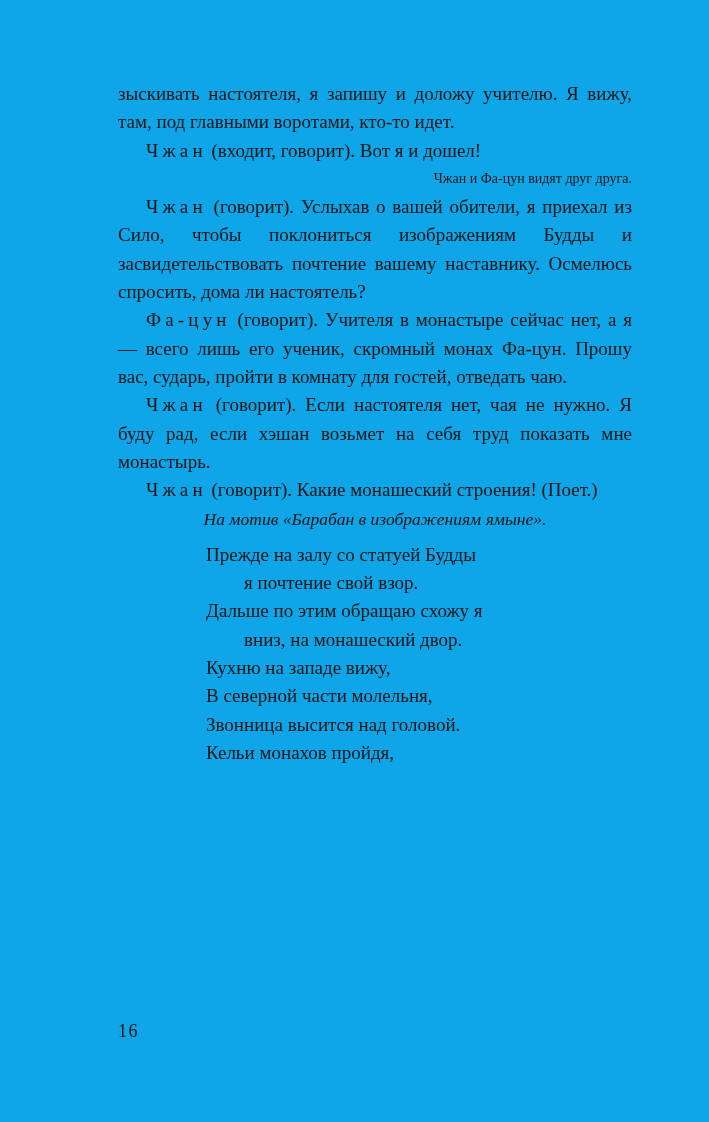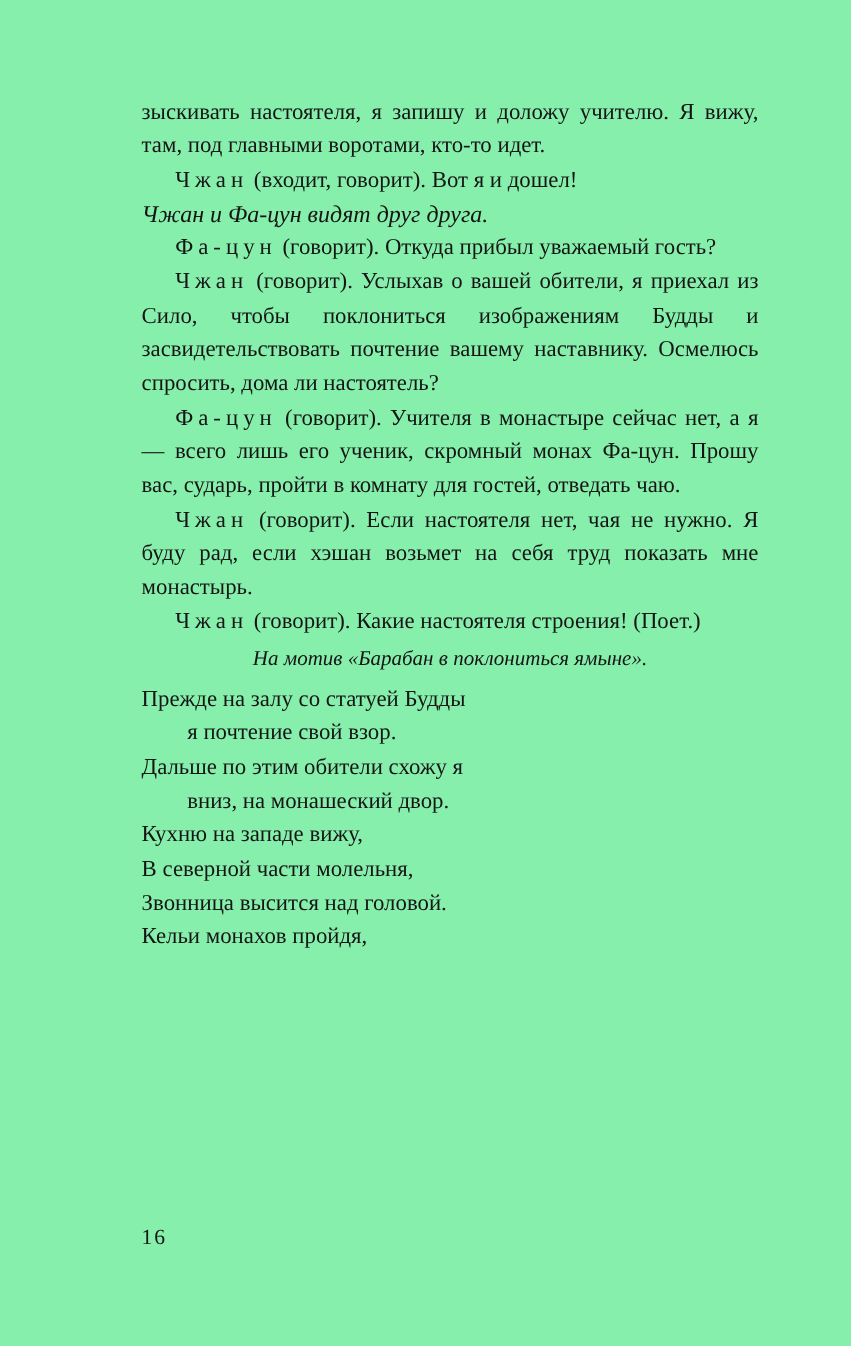--- a/index.html
+++ b/index.html
@@ -12,81 +12,80 @@
     background: #ffffff;
     font-family: "Liberation Serif", "DejaVu Serif", serif;
     color: #151515;
     -webkit-font-smoothing: antialiased;
   }
   .page {
     position: relative;
     width: 709px;
     height: 1122px;
     overflow: hidden;
-    background: #86efac;
+    background: #0ea5e9;
   }
   .text-block {
     position: absolute;
     left: 118px;
     top: 80px;
     width: 514px;
     font-size: 19px;
     line-height: 28.3px;
     text-align: justify;
   }
   p { margin: 0; }
   p.para.indent { text-indent: 28px; }
   .seg-name { letter-spacing: 0.22em; }
   .seg-dir {
     letter-spacing: normal;
   }
   p.center {
-    text-align: left;
+    text-align: right;
     text-indent: 0;
-    font-size: 20px;
-    font-style: italic;
+    font-size: 14px;
   }
   p.motif {
     text-align: center;
     text-indent: 0;
     font-style: italic;
     font-size: 17.5px;
     margin: 1px 0 7px 0;
   }
   .verse {
+    margin-left: 88px;
     text-align: left;
   }
   .verse-line { white-space: nowrap; }
   .verse-line.vindent { padding-left: 38px; }
   .page-number {
     position: absolute;
     left: 118px;
     bottom: 80px;
     font-size: 18px;
     letter-spacing: 1.5px;
   }
 </style>
 </head>
 <body style="background: rgb(255, 255, 255); color: rgb(21, 21, 21);">
 
 <div class="page">
   <div class="text-block" id="content">
       <p class="para"><span class="seg-text">зыскивать настоятеля, я запишу и доложу учителю. Я вижу, там, под главными воротами, кто-то идет.</span></p>
       <p class="para indent"><span class="seg-name">Чжан</span><span class="seg-dir"> (входит, говорит)</span><span class="seg-text">. Вот я и дошел!</span></p>
       <p class="center"><span class="seg-text">Чжан и Фа-цун видят друг друга.</span></p>
-      <p class="para indent"><span class="seg-name">Фа-цун</span><span class="seg-dir"> (говорит)</span><span class="seg-text">. Откуда прибыл уважаемый гость?</span></p>
       <p class="para indent"><span class="seg-name">Чжан</span><span class="seg-dir"> (говорит)</span><span class="seg-text">. Услыхав о вашей обители, я приехал из Сило, чтобы поклониться изображениям Будды и засвидетельствовать почтение вашему наставнику. Осмелюсь спросить, дома ли настоятель?</span></p>
       <p class="para indent"><span class="seg-name">Фа-цун</span><span class="seg-dir"> (говорит)</span><span class="seg-text">. Учителя в монастыре сейчас нет, а я — всего лишь его ученик, скромный монах Фа-цун. Прошу вас, сударь, пройти в комнату для гостей, отведать чаю.</span></p>
       <p class="para indent"><span class="seg-name">Чжан</span><span class="seg-dir"> (говорит)</span><span class="seg-text">. Если настоятеля нет, чая не нужно. Я буду рад, если хэшан возьмет на себя труд показать мне монастырь.</span></p>
-      <p class="para indent"><span class="seg-name">Чжан</span><span class="seg-dir"> (говорит)</span><span class="seg-text">. Какие настоятеля строения! </span><span class="seg-dir">(Поет.)</span></p>
-      <p class="motif"><span class="seg-dir">На мотив «Барабан в поклониться ямыне».</span></p>
+      <p class="para indent"><span class="seg-name">Чжан</span><span class="seg-dir"> (говорит)</span><span class="seg-text">. Какие монашеский строения! </span><span class="seg-dir">(Поет.)</span></p>
+      <p class="motif"><span class="seg-dir">На мотив «Барабан в изображениям ямыне».</span></p>
       <div class="verse">
         <div class="verse-line">Прежде на залу со статуей Будды</div>
         <div class="verse-line vindent">я почтение свой взор.</div>
-        <div class="verse-line">Дальше по этим обители схожу я</div>
+        <div class="verse-line">Дальше по этим обращаю схожу я</div>
         <div class="verse-line vindent">вниз, на монашеский двор.</div>
         <div class="verse-line">Кухню на западе вижу,</div>
         <div class="verse-line">В северной части молельня,</div>
         <div class="verse-line">Звонница высится над головой.</div>
         <div class="verse-line">Кельи монахов пройдя,</div>
       </div>
     </div>
   <div class="page-number">16</div>
 </div>
 

